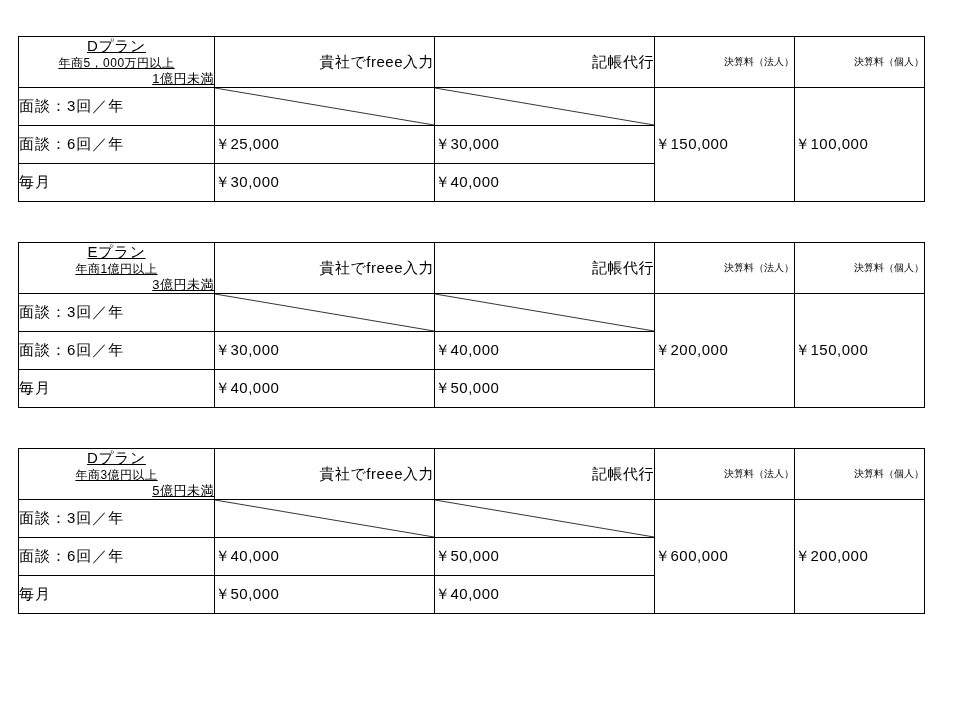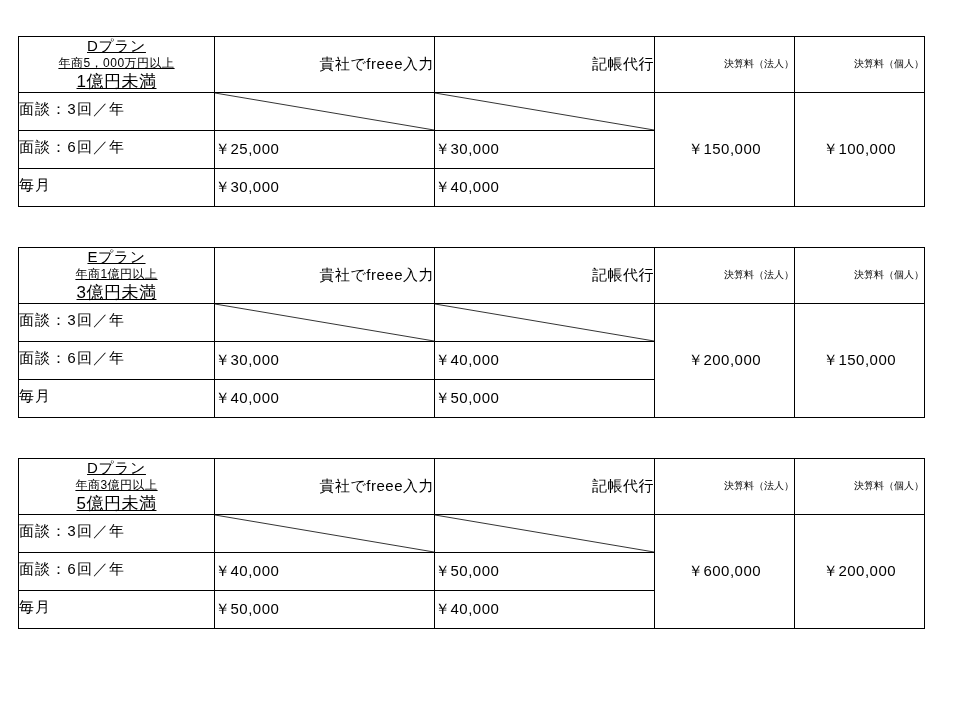--- a/index.html
+++ b/index.html
@@ -59,47 +59,47 @@
     font-size: 15px;
     letter-spacing: 0.5px;
   }
   .hdr-plan .line2 {
     text-decoration: underline;
     font-size: 12px;
     letter-spacing: 0.5px;
   }
   .hdr-plan .line3 {
     text-decoration: underline;
-    font-size: 17px;
-    letter-spacing: 0.5px;
+    font-size: 13px;
+    letter-spacing: 0.5px;
+    text-align: right;
   }
   .hdr-center {
     text-align: right;
     font-size: 16px;
     letter-spacing: 0.5px;
   }
   .hdr-center.small {
     font-size: 10px;
     letter-spacing: 0px;
   }
   .row-label {
     text-align: left;
     padding-left: 6px;
     font-size: 15px;
     letter-spacing: 1px;
-    font-family: Liberation Mono, monospace;
   }
   .price {
     text-align: left;
     padding-right: 8px;
     font-size: 15px;
     letter-spacing: 0.5px;
   }
   .settle {
-    text-align: center;
+    text-align: left;
     font-size: 15px;
     letter-spacing: 0.5px;
   }
   .diag {
     position: relative;
     padding: 0;
   }
   .diag svg {
     position: absolute;
     left: 0;

